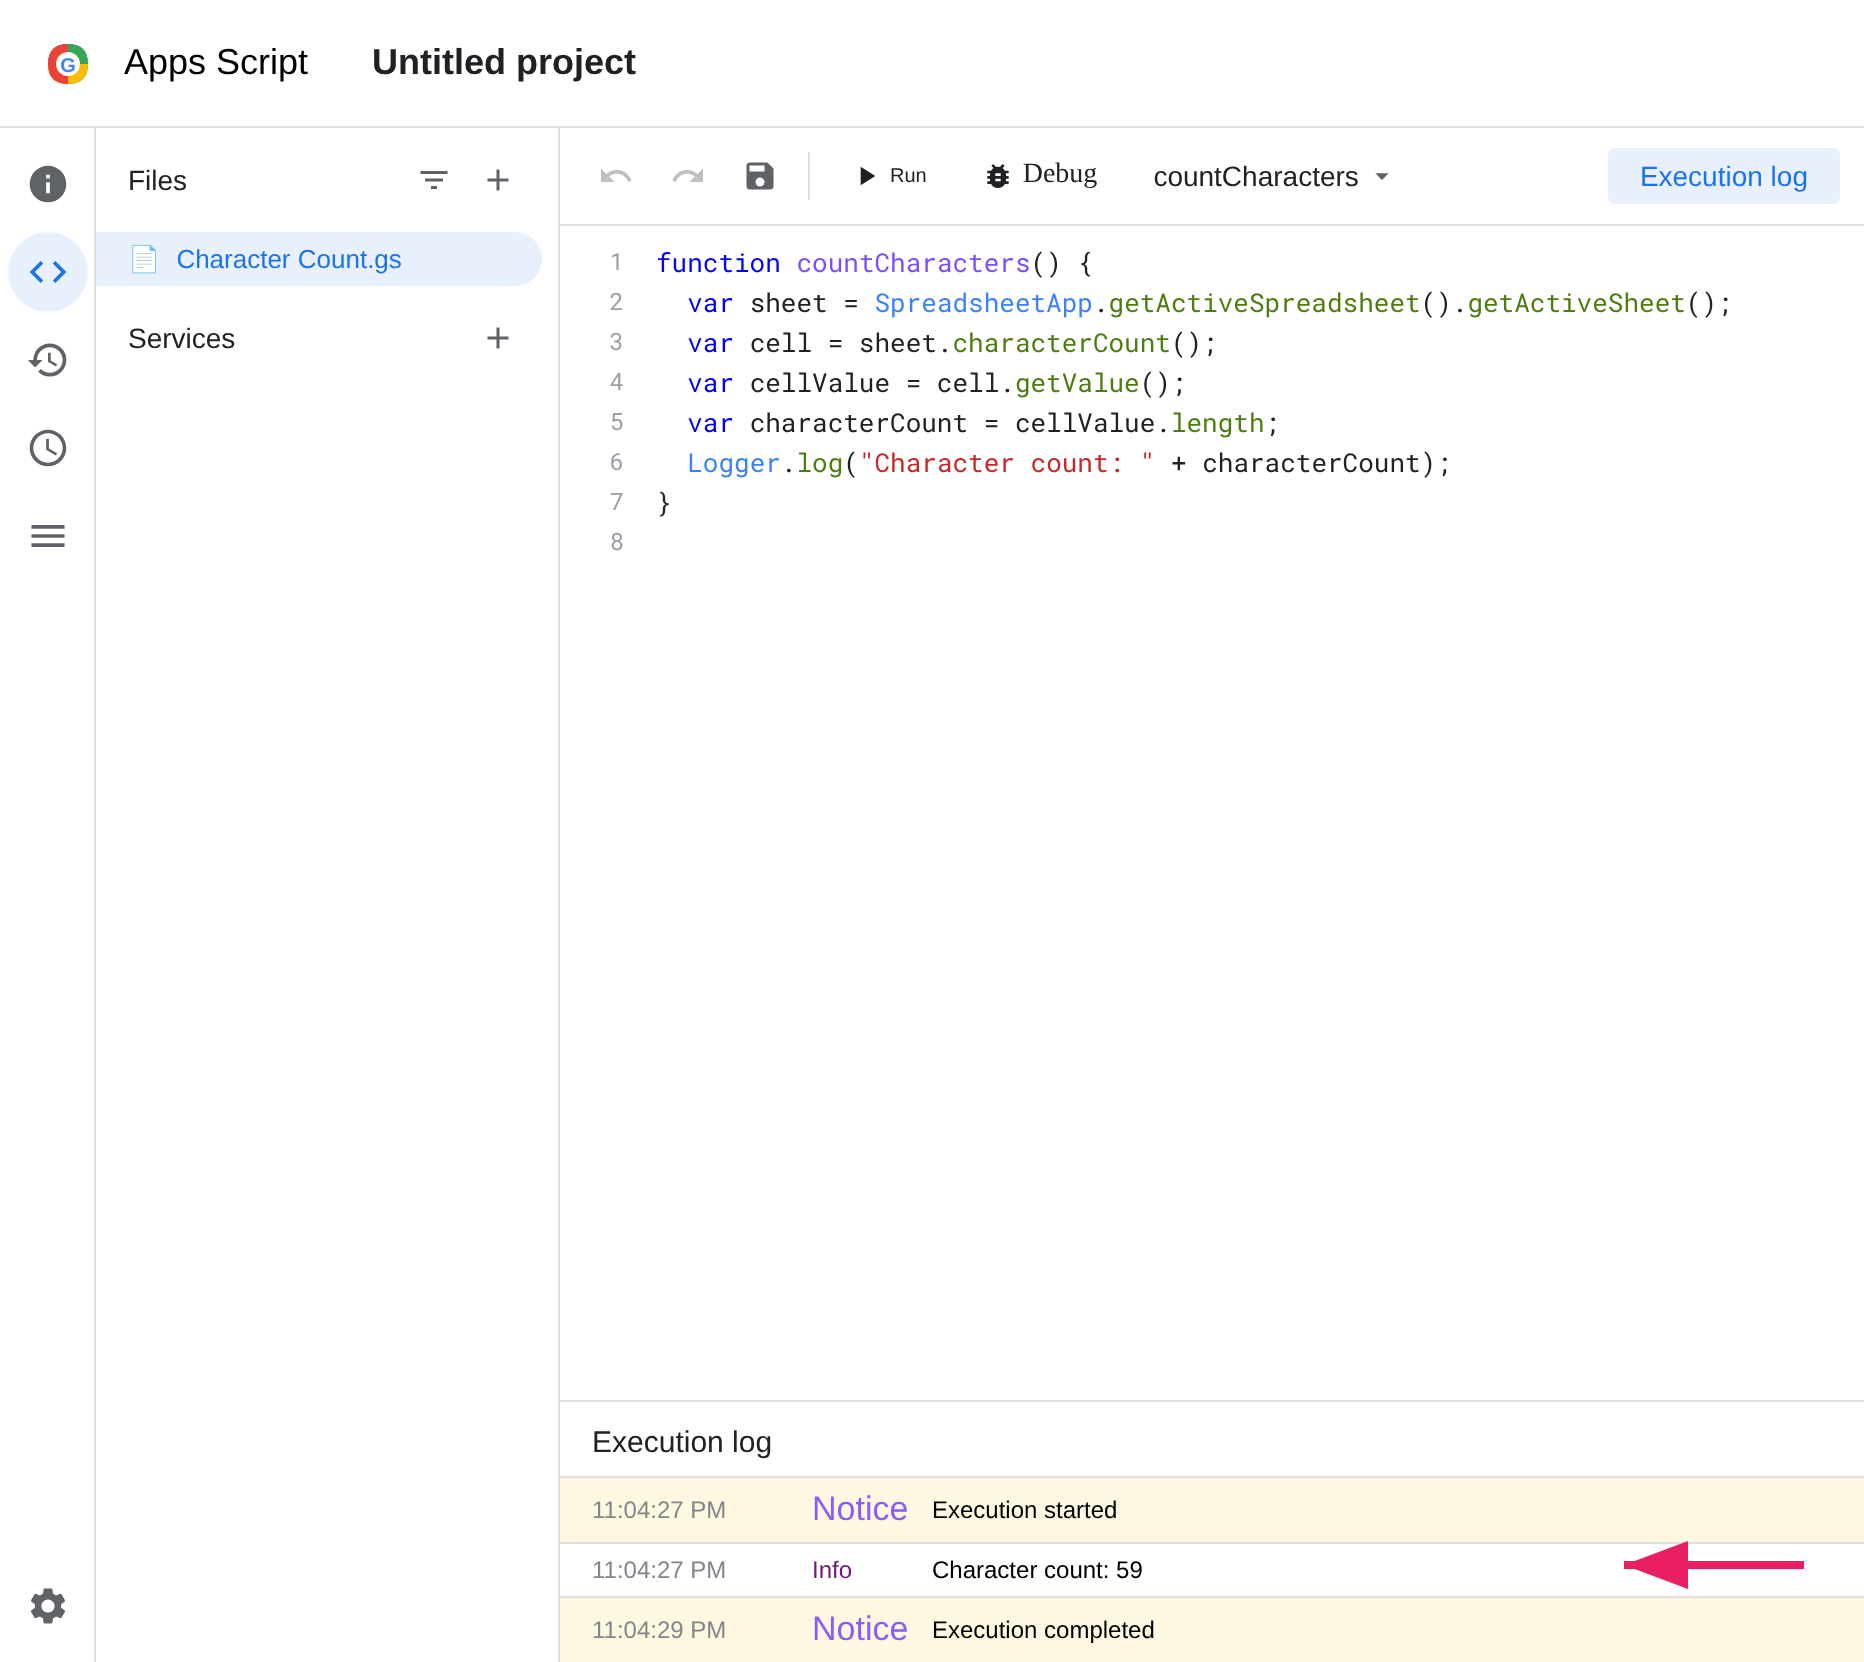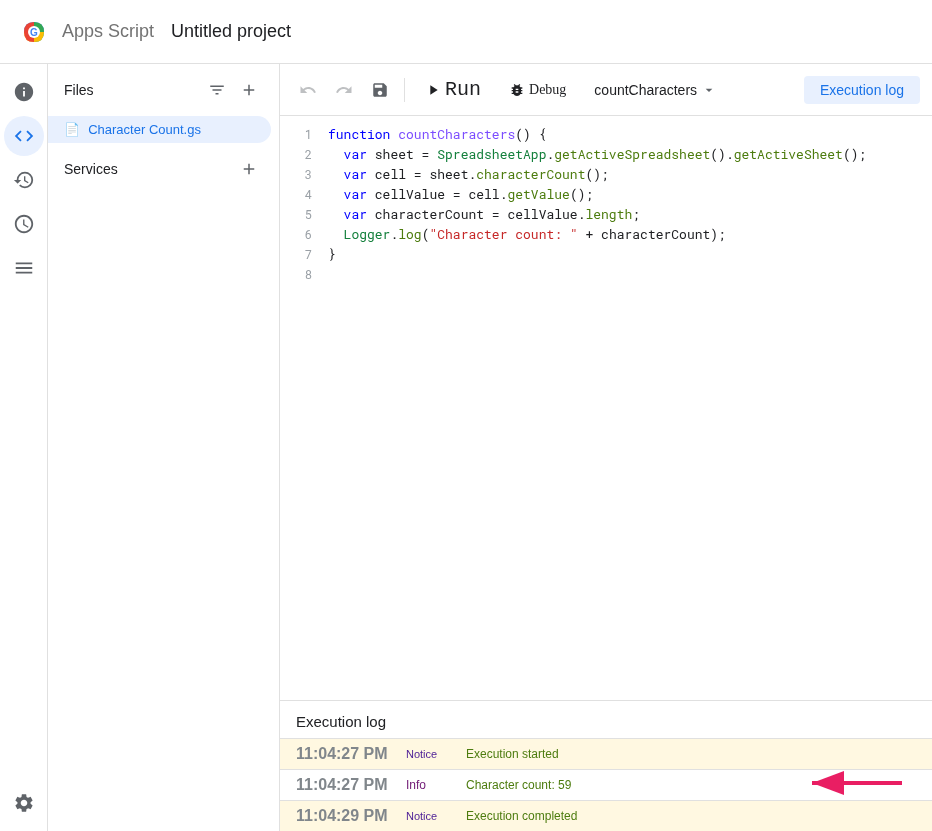--- a/index.html
+++ b/index.html
@@ -18,28 +18,28 @@
       display: flex;
       align-items: center;
       gap: 10px;
     }
     .logo-icon {
       width: 36px;
       height: 36px;
     }
     .app-title {
       font-size: 18px;
-      color: #737373;
+      color: #000000;
       font-weight: 400;
     }
     .project-title {
       font-size: 18px;
       color: #202124;
-      margin-left: 17px;
-      font-weight: 400;
+      margin-left: 32px;
+      font-weight: 700;
       text-align: center;
     }
 
     
     .main-layout {
       display: flex;
       flex: 1;
       overflow: hidden;
     }
 
@@ -166,24 +166,24 @@
       margin: 0 4px;
     }
     .toolbar-run-btn {
       display: flex;
       align-items: center;
       gap: 4px;
       padding: 6px 12px;
       border-radius: 4px;
       cursor: pointer;
       color: #202124;
-      font-size: 20px;
+      font-size: 10px;
       border: none;
       background: transparent;
-      font-family: Liberation Mono, monospace;
+      font-family: Liberation Sans, sans-serif;
     }
     .toolbar-debug-btn {
       display: flex;
       align-items: center;
       gap: 4px;
       padding: 6px 12px;
       border-radius: 4px;
       cursor: pointer;
       color: #202124;
       font-size: 14px;
@@ -245,21 +245,21 @@
       line-height: 20px;
     }
     .line-content {
       flex: 1;
       color: #202124;
       white-space: pre;
     }
     .kw { color: #0000ff; }
     .fn-name { color: #7c4dff; }
     .str { color: #c62828; }
-    .cls { color: #15803d; }
+    .cls { color: #3b82f6; }
     .method { color: #4d7c0f; }
     .punc { color: #202124; }
 
     
     .exec-log-panel {
       border-top: 1px solid #e0e0e0;
       flex-shrink: 0;
     }
     .exec-log-title {
       font-size: 15px;
@@ -274,35 +274,34 @@
     }
     .log-row.notice {
       background: #fff8e1;
     }
     .log-row.info {
       background: #fff;
     }
     .log-time {
       color: #80868b;
       min-width: 110px;
-      font-size: 16px;
-      font-weight: bold;
+      font-size: 12px;
     }
     .log-level-notice {
-      color: #4c1d95;
+      color: #8b5cf6;
       min-width: 60px;
-      font-size: 11px;
+      font-size: 17px;
     }
     .log-level-info {
       color: #701a75;
       min-width: 60px;
       font-size: 12px;
     }
     .log-message {
-      color: #4d7c0f;
+      color: #000000;
       font-size: 12px;
     }
 
     .separator {
       height: 1px;
       background: #e0e0e0;
     }
   </style>
 </head>
 <body>

